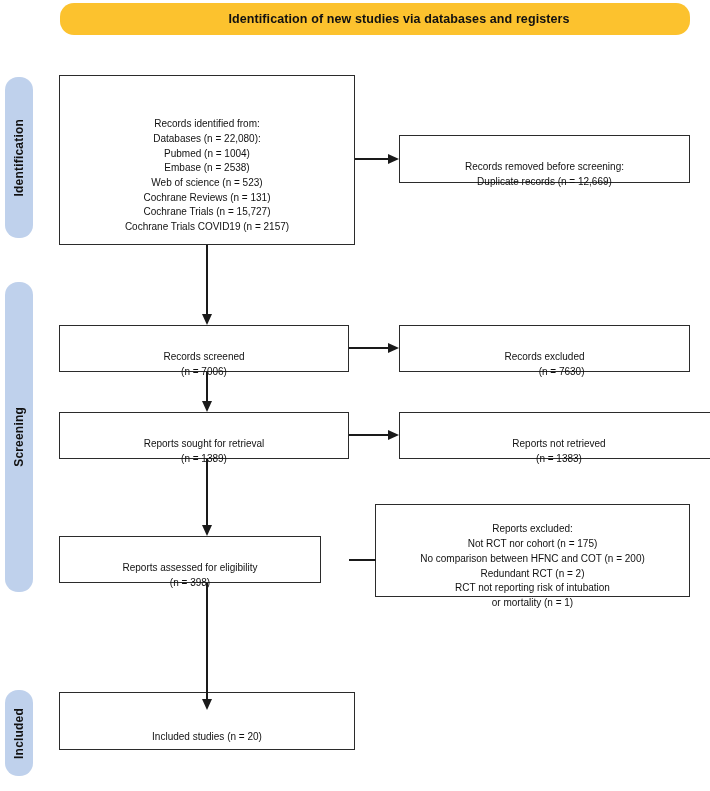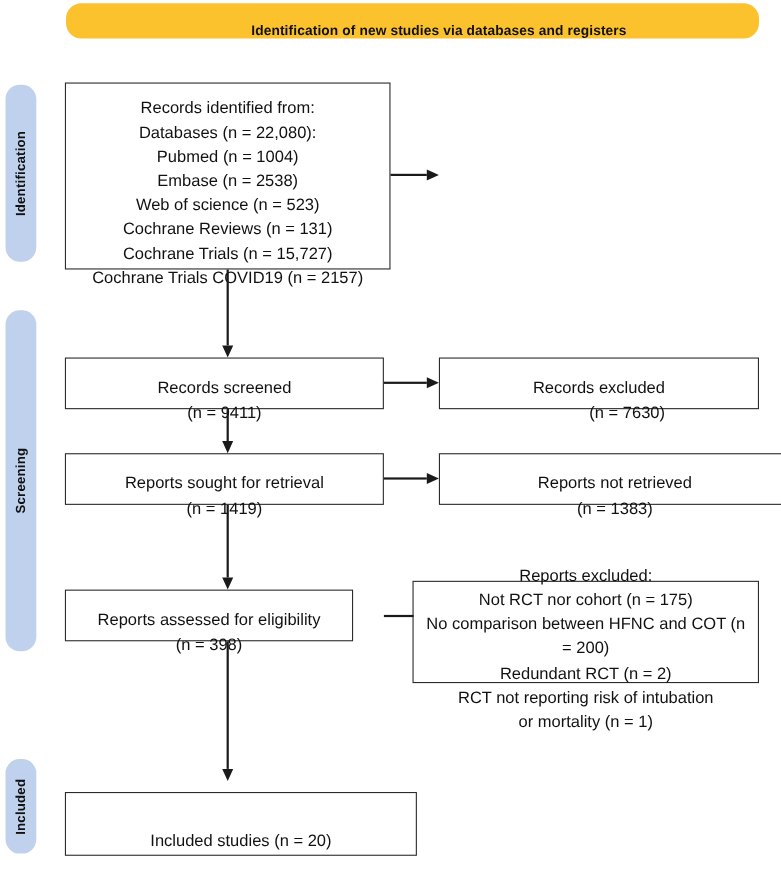--- a/index.html
+++ b/index.html
@@ -22,21 +22,21 @@
   
   .banner {
     position: absolute;
     left: 60px;
     top: 3px;
     width: 630px;
     height: 32px;
     background: #FCC22E;
     border-radius: 14px;
     display: flex;
-    align-items: flex-end;
+    align-items: center;
     justify-content: center;
     box-sizing: border-box;
     padding-left: 48px;
   }
   .banner-text {
     font-size: 12.5px;
     font-weight: bold;
     color: #111111;
     letter-spacing: 0.1px;
     text-align: center;
@@ -71,37 +71,37 @@
     position: absolute;
     box-sizing: border-box;
     background: #ffffff;
     border: 1.4px solid #2b2b2b;
     display: flex;
     align-items: center;
     justify-content: center;
     text-align: center;
   }
   .box-text {
-    font-size: 15px;
+    font-size: 10px;
     line-height: 1.47;
     color: #111111;
     padding: 2px 6px;
     white-space: pre-line;
     margin-top: 32px;
   }
 
   #box-identified    { left: 59px;  top: 75px;  width: 296px; height: 170px; }
   #box-duplicates    { left: 399px; top: 135px; width: 291px; height: 48px;  }
   #box-screened      { left: 59px;  top: 325px; width: 290px; height: 47px;  }
   #box-excluded      { left: 399px; top: 325px; width: 291px; height: 47px; text-align: right;  }
   #box-sought        { left: 59px;  top: 412px; width: 290px; height: 47px;  }
   #box-notretrieved  { left: 399px; top: 412px; width: 320px; height: 47px;  }
   #box-eligibility   { left: 59px;  top: 536px; width: 262px; height: 47px;  }
-  #box-reportsexcl   { left: 375px; top: 528px; width: 315px; height: 93px;  }
-  #box-included      { left: 59px;  top: 720px; width: 320px; height: 58px; text-align: center;  }
+  #box-reportsexcl   { left: 375px; top: 504px; width: 315px; height: 93px;  }
+  #box-included      { left: 59px;  top: 692px; width: 296px; height: 58px; text-align: center;  }
 
   
   .line {
     position: absolute;
     background: #1a1a1a;
   }
   .vline { width: 1.6px; }
   .hline { height: 1.6px; }
 
   
@@ -144,34 +144,38 @@
     <div class="box-text">Records identified from:
 Databases (n = 22,080):
 Pubmed (n = 1004)
 Embase (n = 2538)
 Web of science (n = 523)
 Cochrane Reviews (n = 131)
 Cochrane Trials (n = 15,727)
 Cochrane Trials COVID19 (n = 2157)</div>
   </div>
 
+  <div class="box" id="box-duplicates">
+    <div class="box-text">Records removed before screening:
+Duplicate records (n = 12,669)</div>
+  </div>
 
   <div class="box" id="box-screened">
     <div class="box-text">Records screened
-(n = 9411)</div>
+(n = 7006)</div>
   </div>
 
   <div class="box" id="box-excluded">
     <div class="box-text">Records excluded
 (n = 7630)</div>
   </div>
 
   <div class="box" id="box-sought">
     <div class="box-text">Reports sought for retrieval
-(n = 1419)</div>
+(n = 1389)</div>
   </div>
 
   <div class="box" id="box-notretrieved">
     <div class="box-text">Reports not retrieved
 (n = 1383)</div>
   </div>
 
   <div class="box" id="box-eligibility">
     <div class="box-text">Reports assessed for eligibility
 (n = 398)</div>

